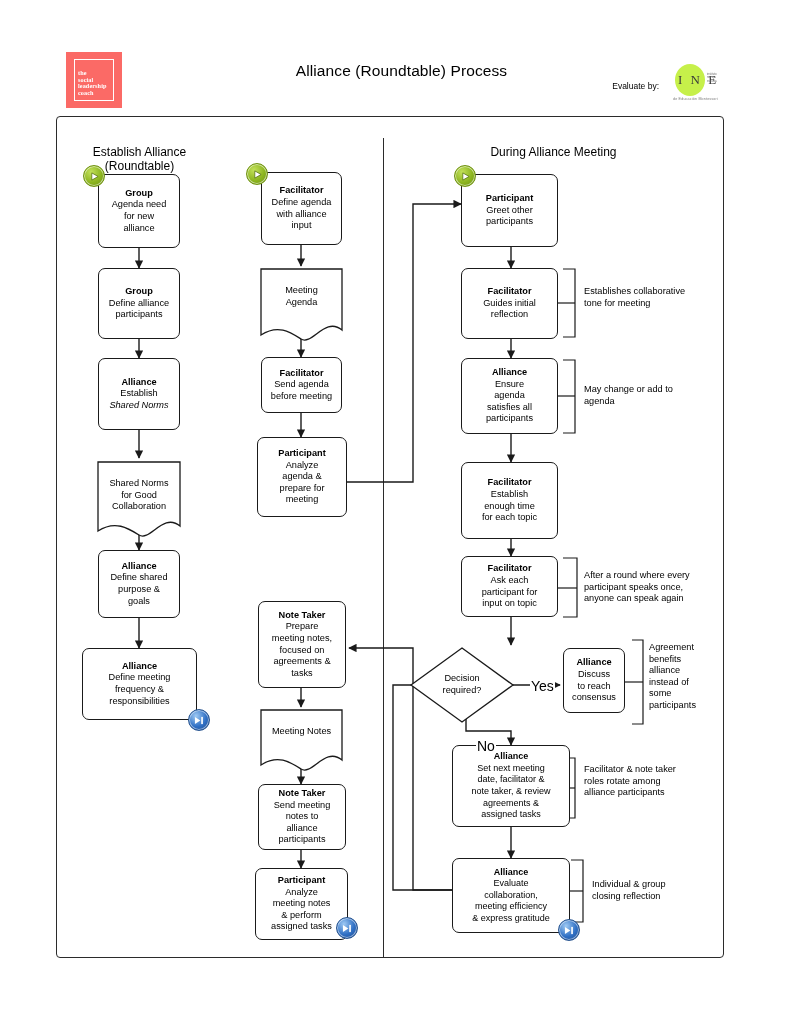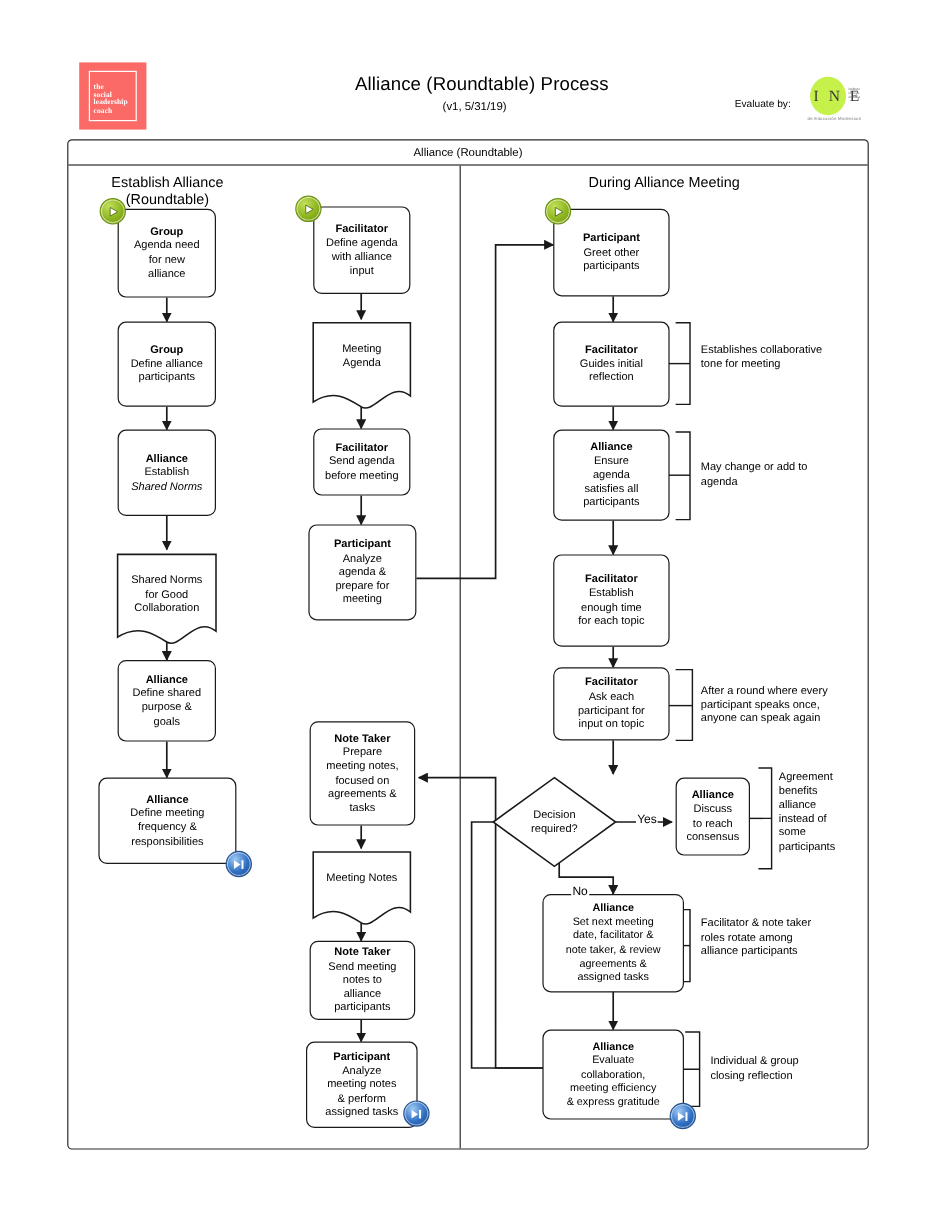--- a/index.html
+++ b/index.html
@@ -212,21 +212,21 @@
     position: absolute;
     font-size: 9.2px;
     line-height: 11.6px;
     white-space: pre-line;
     z-index: 3;
   }
 
   
   .edge-label {
     position: absolute;
-    font-size: 10px;
+    font-size: 14px;
     background: #ffffff;
     padding: 0 1px;
     z-index: 4;
   }
 
   
   .marker {
     position: absolute;
     width: 20px; height: 20px;
     border-radius: 50%;
@@ -256,38 +256,36 @@
       <div id="brand-logo-inner">
         <div id="brand-logo-text">the
 social
 leadership
 coach</div>
       </div>
     </div>
 
     <div id="title-block">
       <div id="doc-title">Alliance (Roundtable) Process</div>
-      <div id="doc-subtitle">(v1, 5/31/19)</div>
     </div>
 
     <div id="inspired-block">
       <div id="inspired-label">Evaluate by:</div>
       <div id="ine-logo">
         <div id="ine-circle"></div>
         <div id="ine-letters">I N E</div>
         <div id="ine-sub">instituto
 nuevos
 escuela</div>
         <div id="ine-tag">de Educación Montessori</div>
       </div>
     </div>
   </div>
 
   <div id="frame">
-    <div id="pool-header">Alliance (Roundtable)</div>
     <div class="lane" id="lane-1">
       <div class="lane-title">Establish Alliance (Roundtable)</div>
     </div>
     <div class="lane" id="lane-3">
       <div class="lane-title">During Alliance Meeting</div>
     </div>
   </div>
 
   <svg id="wires" viewBox="0 0 791 1024">
     <defs>

